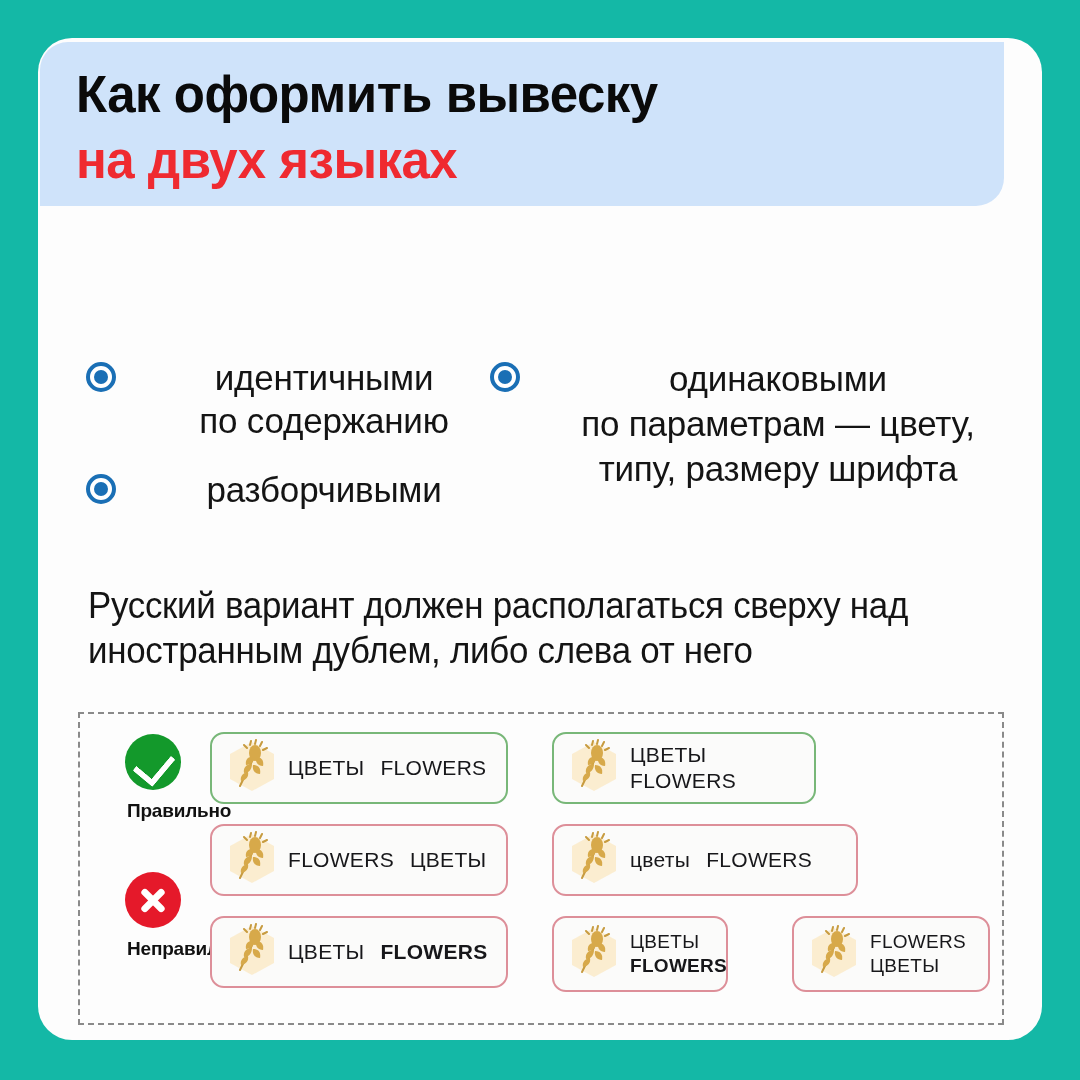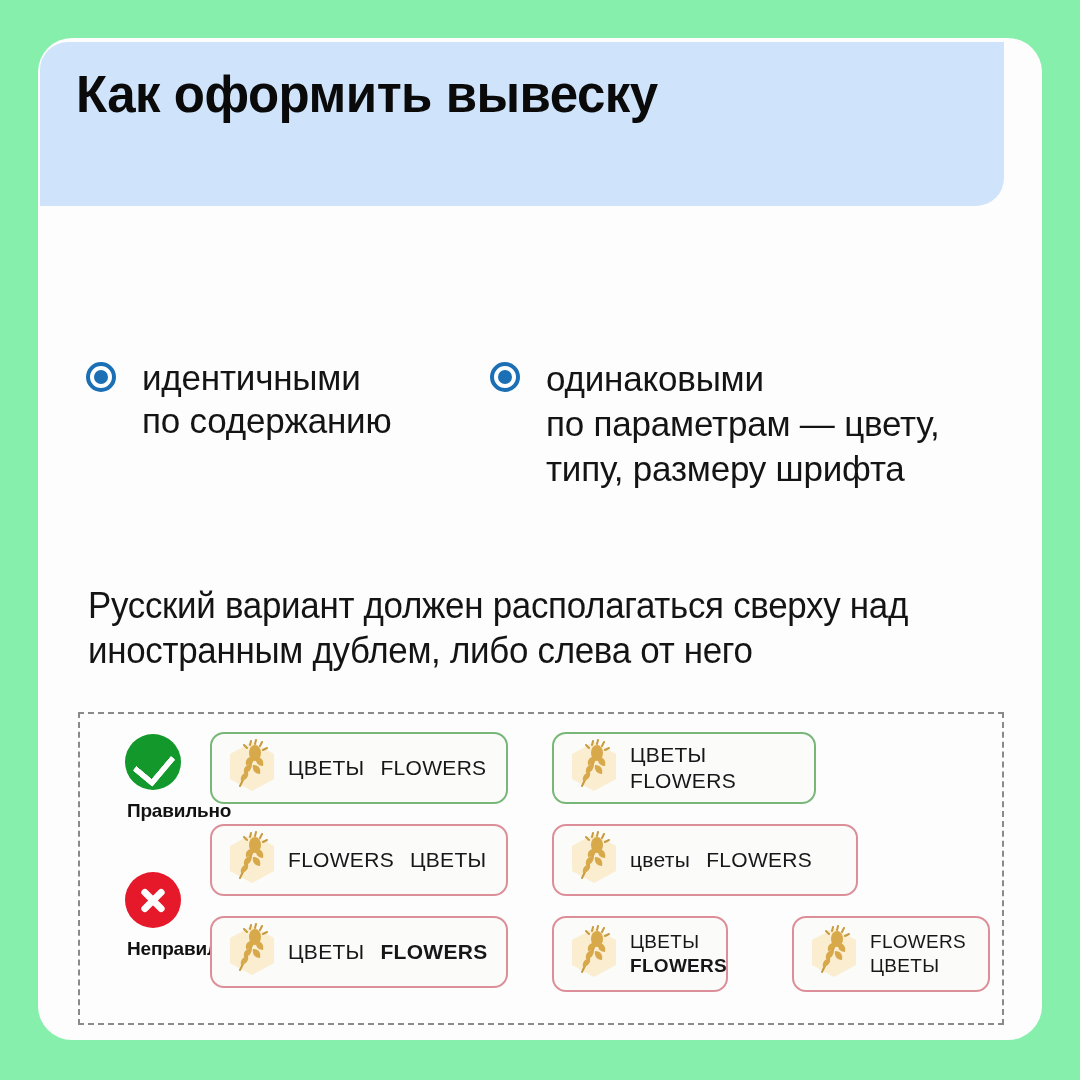--- a/index.html
+++ b/index.html
@@ -9,21 +9,21 @@
     height: 1080px;
     background: #cfe2fa;
     font-family: "Liberation Sans", sans-serif;
     overflow: hidden;
   }
 
   .page {
     position: relative;
     width: 1080px;
     height: 1080px;
-    background: #86efac;
+    background: #14b8a6;
   }
 
   
   .card {
     position: absolute;
     left: 38px;
     top: 38px;
     width: 1004px;
     height: 1002px;
     background: #fdfdfd;
@@ -63,21 +63,21 @@
     white-space: nowrap;
   }
 
   
   .bullets {
     position: absolute;
     left: 86px;
     top: 356px;
     width: 940px;
   }
-  .bcol { position: absolute; top: 0; }
+  .bcol { position: absolute; top: 0; text-align: center; }
   .bcol.left  { left: 0px;   width: 420px; }
   .bcol.right { left: 404px; width: 520px; }
 
   .bullet-item {
     position: relative;
     padding-left: 56px;
     margin-bottom: 26px;
   }
   .radio-icon {
     position: absolute;
@@ -227,29 +227,34 @@
 </style>
 </head>
 <body>
 
 <div class="page">
 
   <div class="card"></div>
 
   <div class="banner">
     <div class="banner-line l1">Как оформить вывеску</div>
+    <div class="banner-line l2">на двух языках</div>
   </div>
 
 
   <div class="bullets">
 
     <div class="bcol left">
       <div class="bullet-item">
         <span class="radio-icon"></span>
         <span class="bullet-text">идентичными<br>по содержанию</span>
+      </div>
+      <div class="bullet-item">
+        <span class="radio-icon"></span>
+        <span class="bullet-text">разборчивыми</span>
       </div>
     </div>
 
     <div class="bcol right">
       <div class="bullet-item">
         <span class="radio-icon"></span>
         <span class="bullet-text">одинаковыми<br>по параметрам — цвету,<br>типу, размеру шрифта</span>
       </div>
     </div>
 

